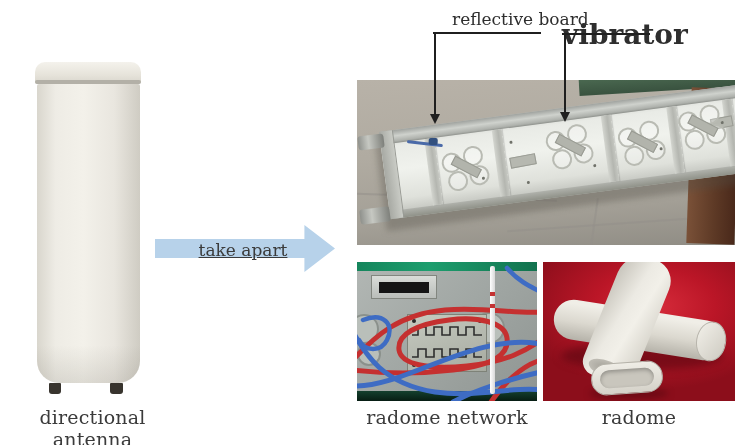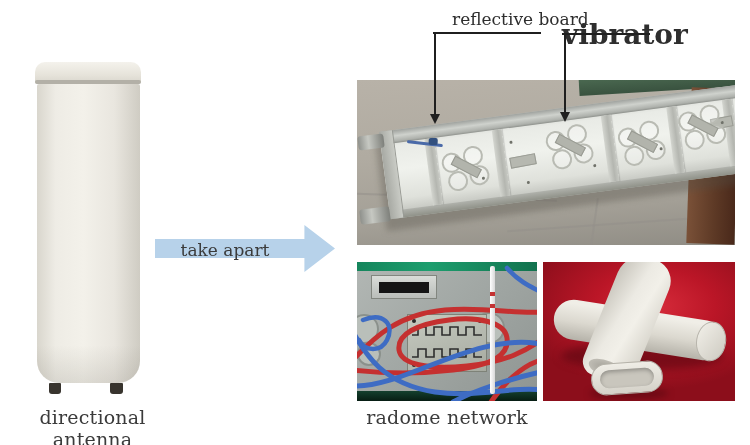--- a/index.html
+++ b/index.html
@@ -13,22 +13,22 @@
   .callout-text { color:#2e2e2e; position:absolute; white-space:nowrap; }
   .rb-text { left:452px; top:9px; font-size:17px; }
   .vb-text { left:562px; top:2px; font-size:28px; font-weight:bold;margin-top:16px; }
   .cl-line { position:absolute; background:#1f1f1f; }
   .cl-arrowhead { position:absolute; width:0; height:0;
     border-left:5px solid transparent; border-right:5px solid transparent; border-top:10px solid #1f1f1f; }
 
   
   .big-arrow { left:155px; top:225px; width:180px; height:47px; background:#b7d2ea;
     clip-path:polygon(0% 30%, 83% 30%, 83% 0%, 100% 50%, 83% 100%, 83% 70%, 0% 70%); }
-  .big-arrow-label { left:150px; top:240px; width:150px; height:20px; line-height:20px;
-    text-align:center; font-size:17px; color:#3b3b3b; }
+  .big-arrow-label { left:168px; top:240px; width:150px; height:20px; line-height:20px;
+    text-align:center; font-size:17px; color:#3b3b3b;text-decoration:underline; }
 
   
   .antenna-photo { left:30px; top:55px; width:118px; height:345px; }
   .ant-cap { left:5px; top:7px; width:106px; height:22px; border-radius:10px 10px 3px 3px;
     background:linear-gradient(180deg,#f4f2ec 0%,#e6e3da 60%,#d7d4cb 100%); }
   .ant-ridge { left:5px; top:25px; width:106px; height:4px; background:#b3b0a7; border-radius:2px; }
   .ant-body { left:7px; top:29px; width:103px; height:299px; border-radius:2px 2px 22px 22px;
     background:linear-gradient(90deg,#d9d6cd 0%,#eeece5 18%,#f3f1ea 45%,#e9e6df 75%,#cfccc3 100%); }
   .ant-body-shade { left:7px; top:290px; width:103px; height:38px; border-radius:0 0 22px 22px;
     background:linear-gradient(180deg,rgba(0,0,0,0) 0%,rgba(120,116,106,0.18) 100%); }
@@ -241,14 +241,15 @@
       <div class="abs r-cap"></div>
     </div>
     <div class="abs r-vert">
       <div class="abs r-open"></div>
     </div>
     <div class="abs r-shadow2"></div>
     <div class="abs r-tray">
       <div class="abs r-tray-inner"></div>
     </div>
   </div>
+  <div class="abs caption" style="left:543px;top:406px;width:192px;">radome</div>
 
 </div>
 
 </body></html>

